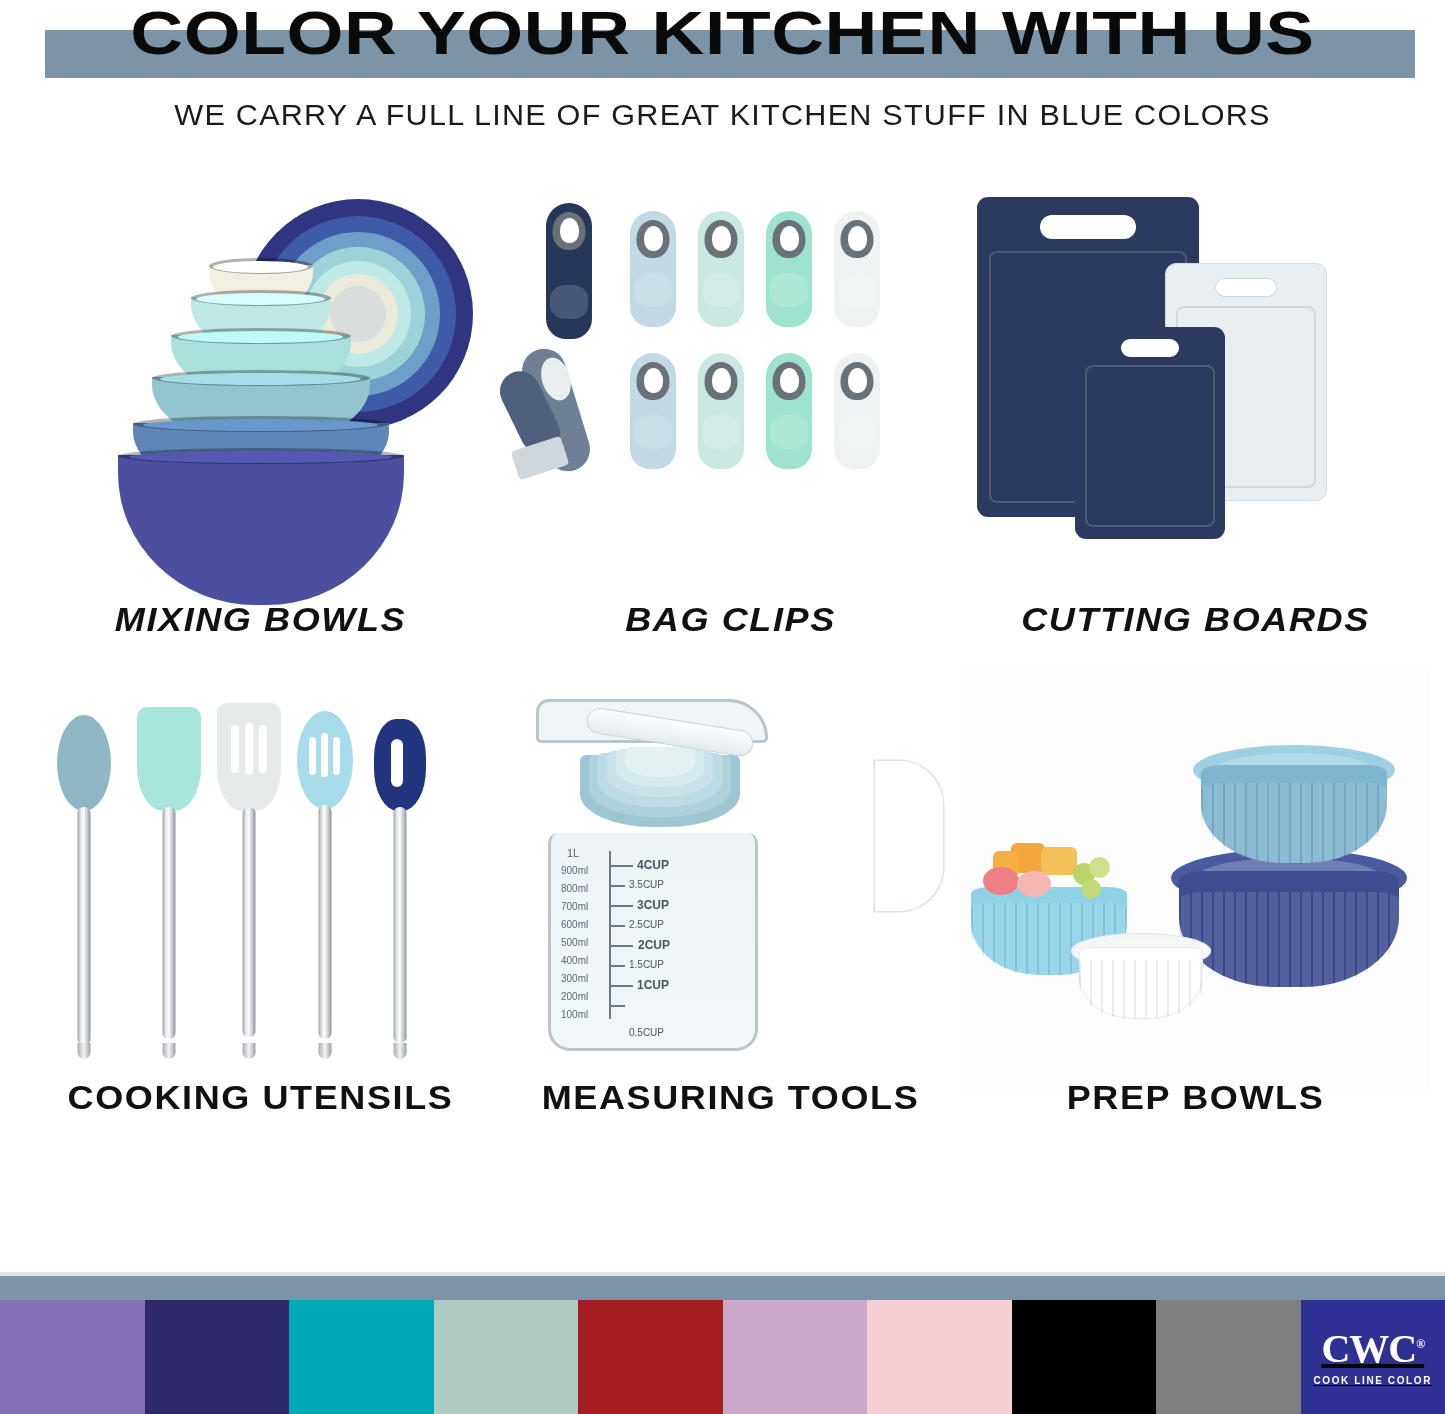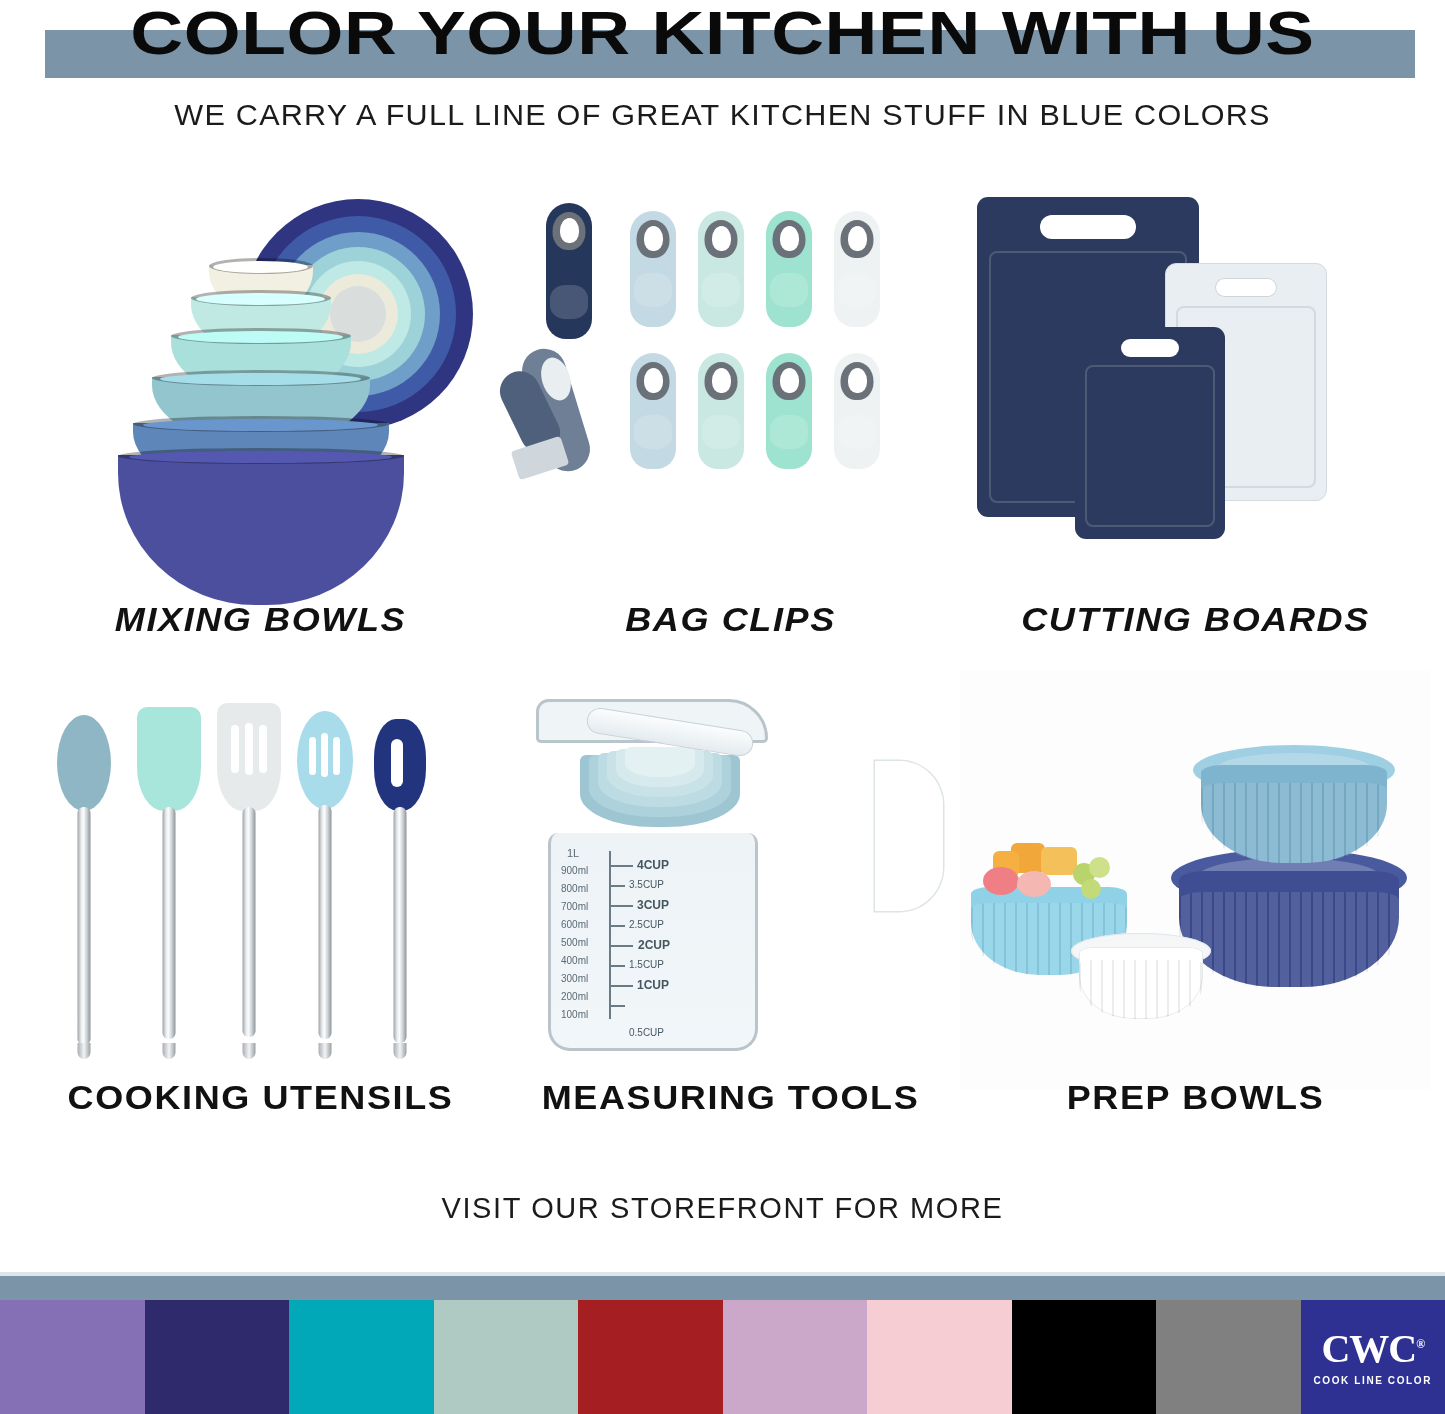--- a/index.html
+++ b/index.html
@@ -315,20 +315,21 @@
     position: absolute;
     left: 0; top: 1276px;
     width: 1445px; height: 26px;
     background: #7b94a8;
   }
   .swatches {
     position: absolute;
     left: 0; top: 1300px;
     width: 1445px; height: 114px;
     display: flex;
+    text-decoration: underline;
   }
   .swatch { flex: 1 1 0; height: 100%; }
   .swatch.logo {
     position: relative;
     display: flex;
     flex-direction: column;
     align-items: center;
     justify-content: center;
   }
   .cwc-mark {
@@ -586,21 +587,20 @@
         <div class="plid" style="left:116px;top:268px;width:140px;height:36px;background:#f4f6f7;box-shadow:inset 0 0 0 1px #e1e6e9;"></div>
         <div class="pbowl" style="left:124px;top:282px;width:124px;height:72px;background:#ffffff;box-shadow:inset 0 0 0 1px #e6eaec;">
             <span class="ridges"></span>
           </div>
       </div>
       <div class="caption">PREP BOWLS</div>
     </div>
 
   </div>
 
-  <div class="footer-cta">VISIT OUR STOREFRONT FOR MORE</div>
   <div class="rule"></div>
   <div class="band-strip"></div>
 
   <div class="swatches">
     <div class="swatch" style="background:#8570b5;"></div>
     <div class="swatch" style="background:#2e2a6b;"></div>
     <div class="swatch" style="background:#00a8b8;"></div>
     <div class="swatch" style="background:#afc9c3;"></div>
     <div class="swatch" style="background:#a51f22;"></div>
     <div class="swatch" style="background:#cba8ca;"></div>

